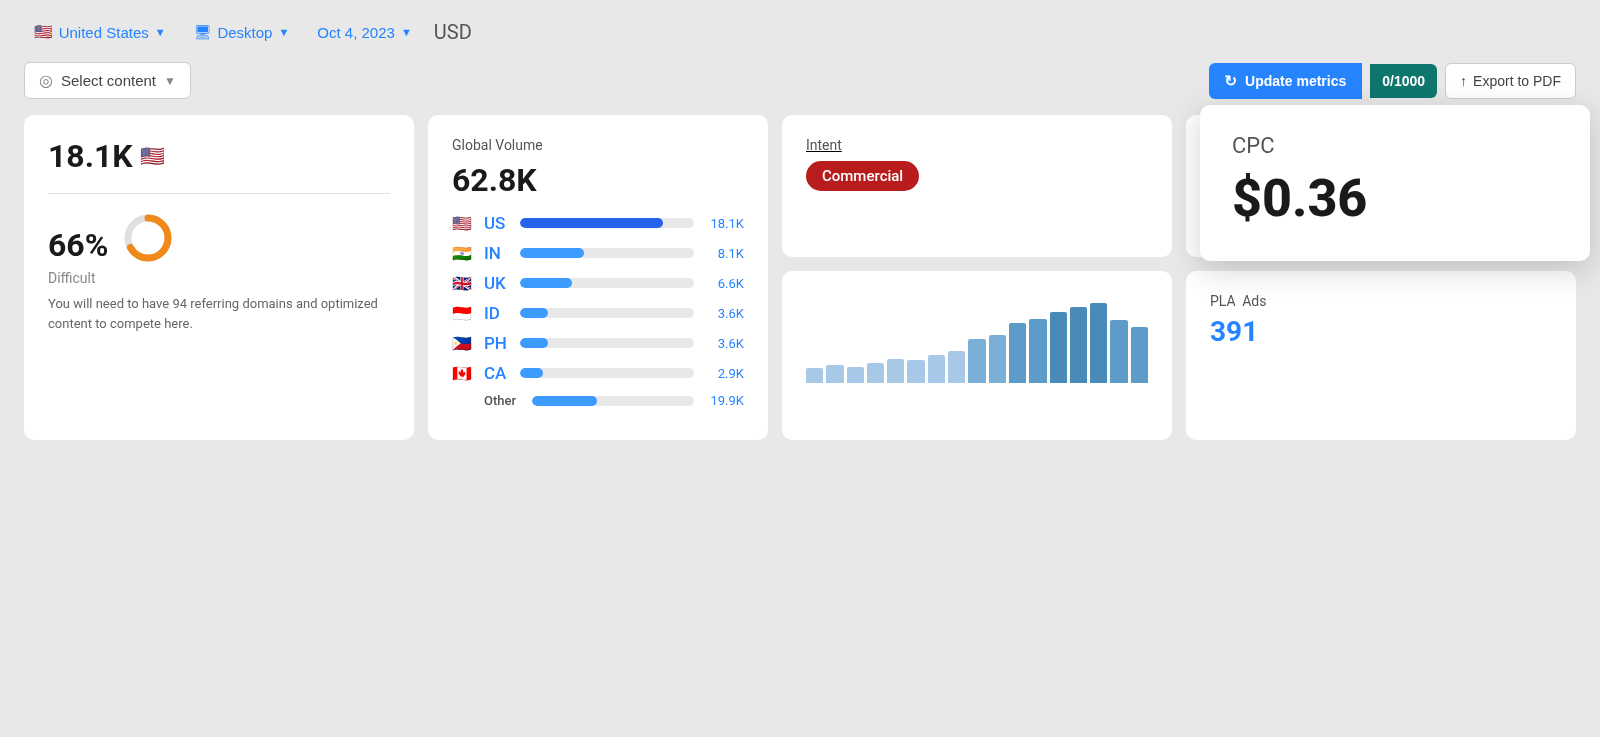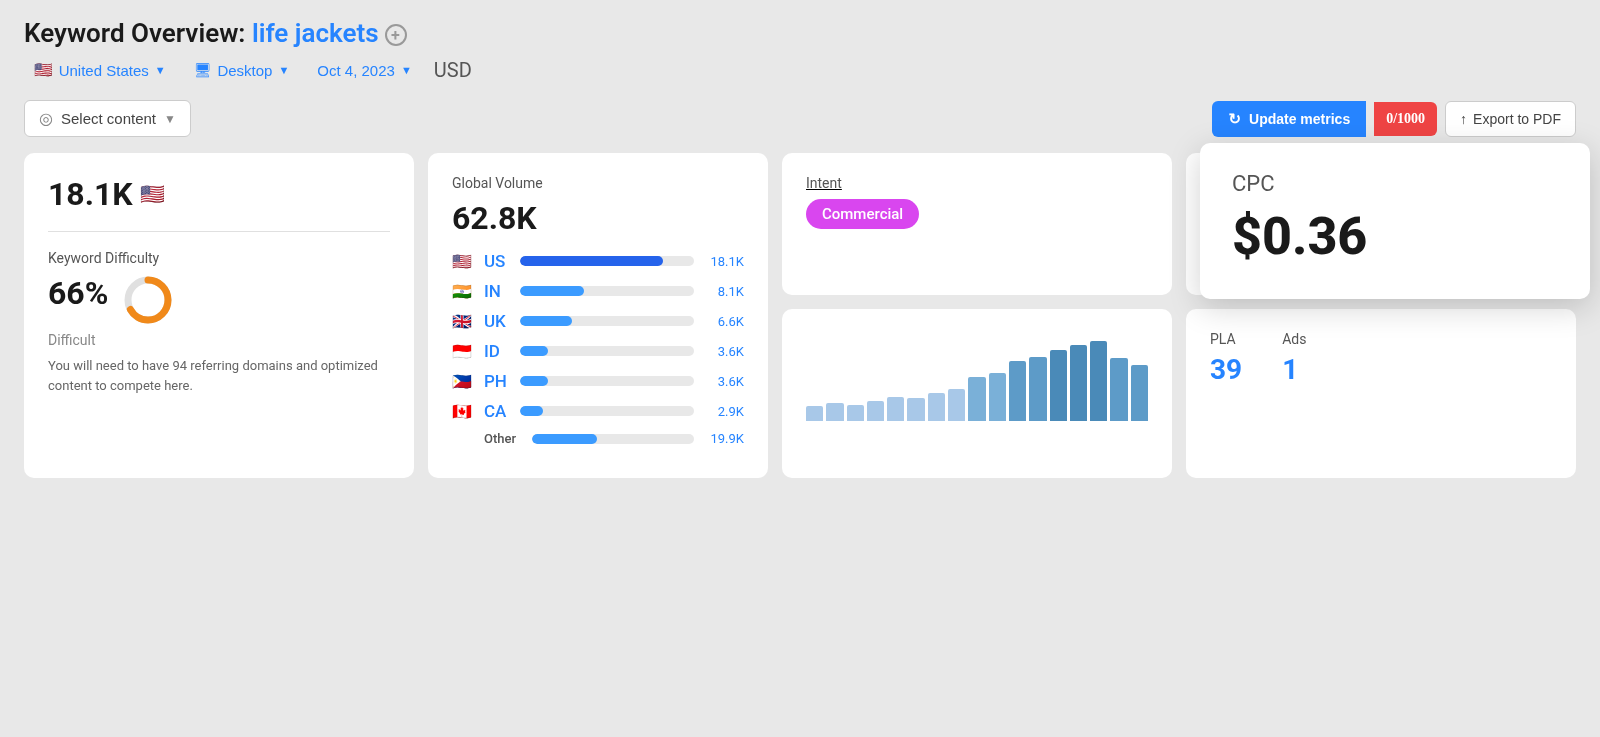--- a/index.html
+++ b/index.html
@@ -134,28 +134,27 @@
       background: #2684ff;
       color: #fff;
       border: none;
       border-radius: 6px 0 0 6px;
       font-size: 14px;
       font-weight: 600;
       cursor: pointer;
     }
     .update-metrics-count {
       padding: 9px 12px;
-      background: #ef4444;
+      background: #0f766e;
       color: #fff;
       border: none;
       border-radius: 0 6px 6px 0;
       font-size: 14px;
       font-weight: 600;
       cursor: pointer;
-      font-family: Liberation Serif, serif;
     }
     .export-btn {
       display: flex;
       align-items: center;
       gap: 6px;
       padding: 9px 14px;
       background: #fff;
       border: 1px solid #ccc;
       border-radius: 6px;
       font-size: 14px;
@@ -207,21 +206,21 @@
       gap: 8px;
     }
     .us-flag {
       font-size: 20px;
     }
     .kw-difficulty-section {
       margin-top: 4px;
     }
     .kw-diff-value-row {
       display: flex;
-      align-items: flex-start;
+      align-items: flex-end;
       gap: 14px;
       margin-bottom: 6px;
     }
     .kw-diff-value {
       font-size: 32px;
       font-weight: 700;
       color: #1a1a1a;
     }
     .donut-chart {
       position: relative;
@@ -293,21 +292,21 @@
 
     
     .intent-card {
       grid-column: 3;
       grid-row: 1;
       text-decoration: underline;
     }
     .intent-badge {
       display: inline-block;
       padding: 6px 16px;
-      background: #d946ef;
+      background: #b91c1c;
       color: #fff;
       border-radius: 20px;
       font-size: 15px;
       font-weight: 500;
     }
 
     
     .cpc-popup {
       position: absolute;
       top: -10px;
@@ -354,40 +353,38 @@
       grid-row: 1;
     }
 
     
     .pla-ads-card {
       grid-column: 4;
       grid-row: 2;
     }
     .pla-ads-row {
       display: flex;
-      gap: 40px;
     }
     .pla-ads-item .label {
       font-size: 14px;
       color: #555;
       margin-bottom: 6px;
     }
     .pla-ads-item .value {
       font-size: 28px;
       font-weight: 700;
       color: #2684ff;
     }
   </style>
 </head>
 <body>
 
 <div class="page-wrapper">
 
   <div class="page-header">
-    <div class="page-title"><span>Keyword Overview: </span><span class="keyword">life jackets</span><span class="plus-icon">+</span></div>
     <div class="filter-row">
       <button class="filter-btn">
         <span>🇺🇸</span>
         <span>United States</span>
         <span class="chevron">▼</span>
       </button>
       <button class="filter-btn">
         <span style="font-size:14px;">🖥</span>
         <span>Desktop</span>
         <span class="chevron">▼</span>
@@ -424,21 +421,20 @@
 
   <div class="cards-grid">
 
     <div class="card volume-card">
       <div class="volume-value-row">
         <div class="card-value">18.1K</div>
         <span class="us-flag">🇺🇸</span>
       </div>
       <hr class="card-divider">
       <div class="kw-difficulty-section">
-        <div class="card-label">Keyword Difficulty</div>
         <div class="kw-diff-value-row">
           <div class="kw-diff-value">66%</div>
           <div class="donut-chart">
             <svg width="52" height="52" viewBox="0 0 52 52">
               <circle cx="26" cy="26" r="20" fill="none" stroke="#e0e0e0" stroke-width="7"></circle>
               <circle cx="26" cy="26" r="20" fill="none" stroke="#f0891a" stroke-width="7" stroke-dasharray="83.78 43.98" stroke-linecap="round"></circle>
             </svg>
           </div>
         </div>
         <div class="difficulty-label">Difficult</div>

